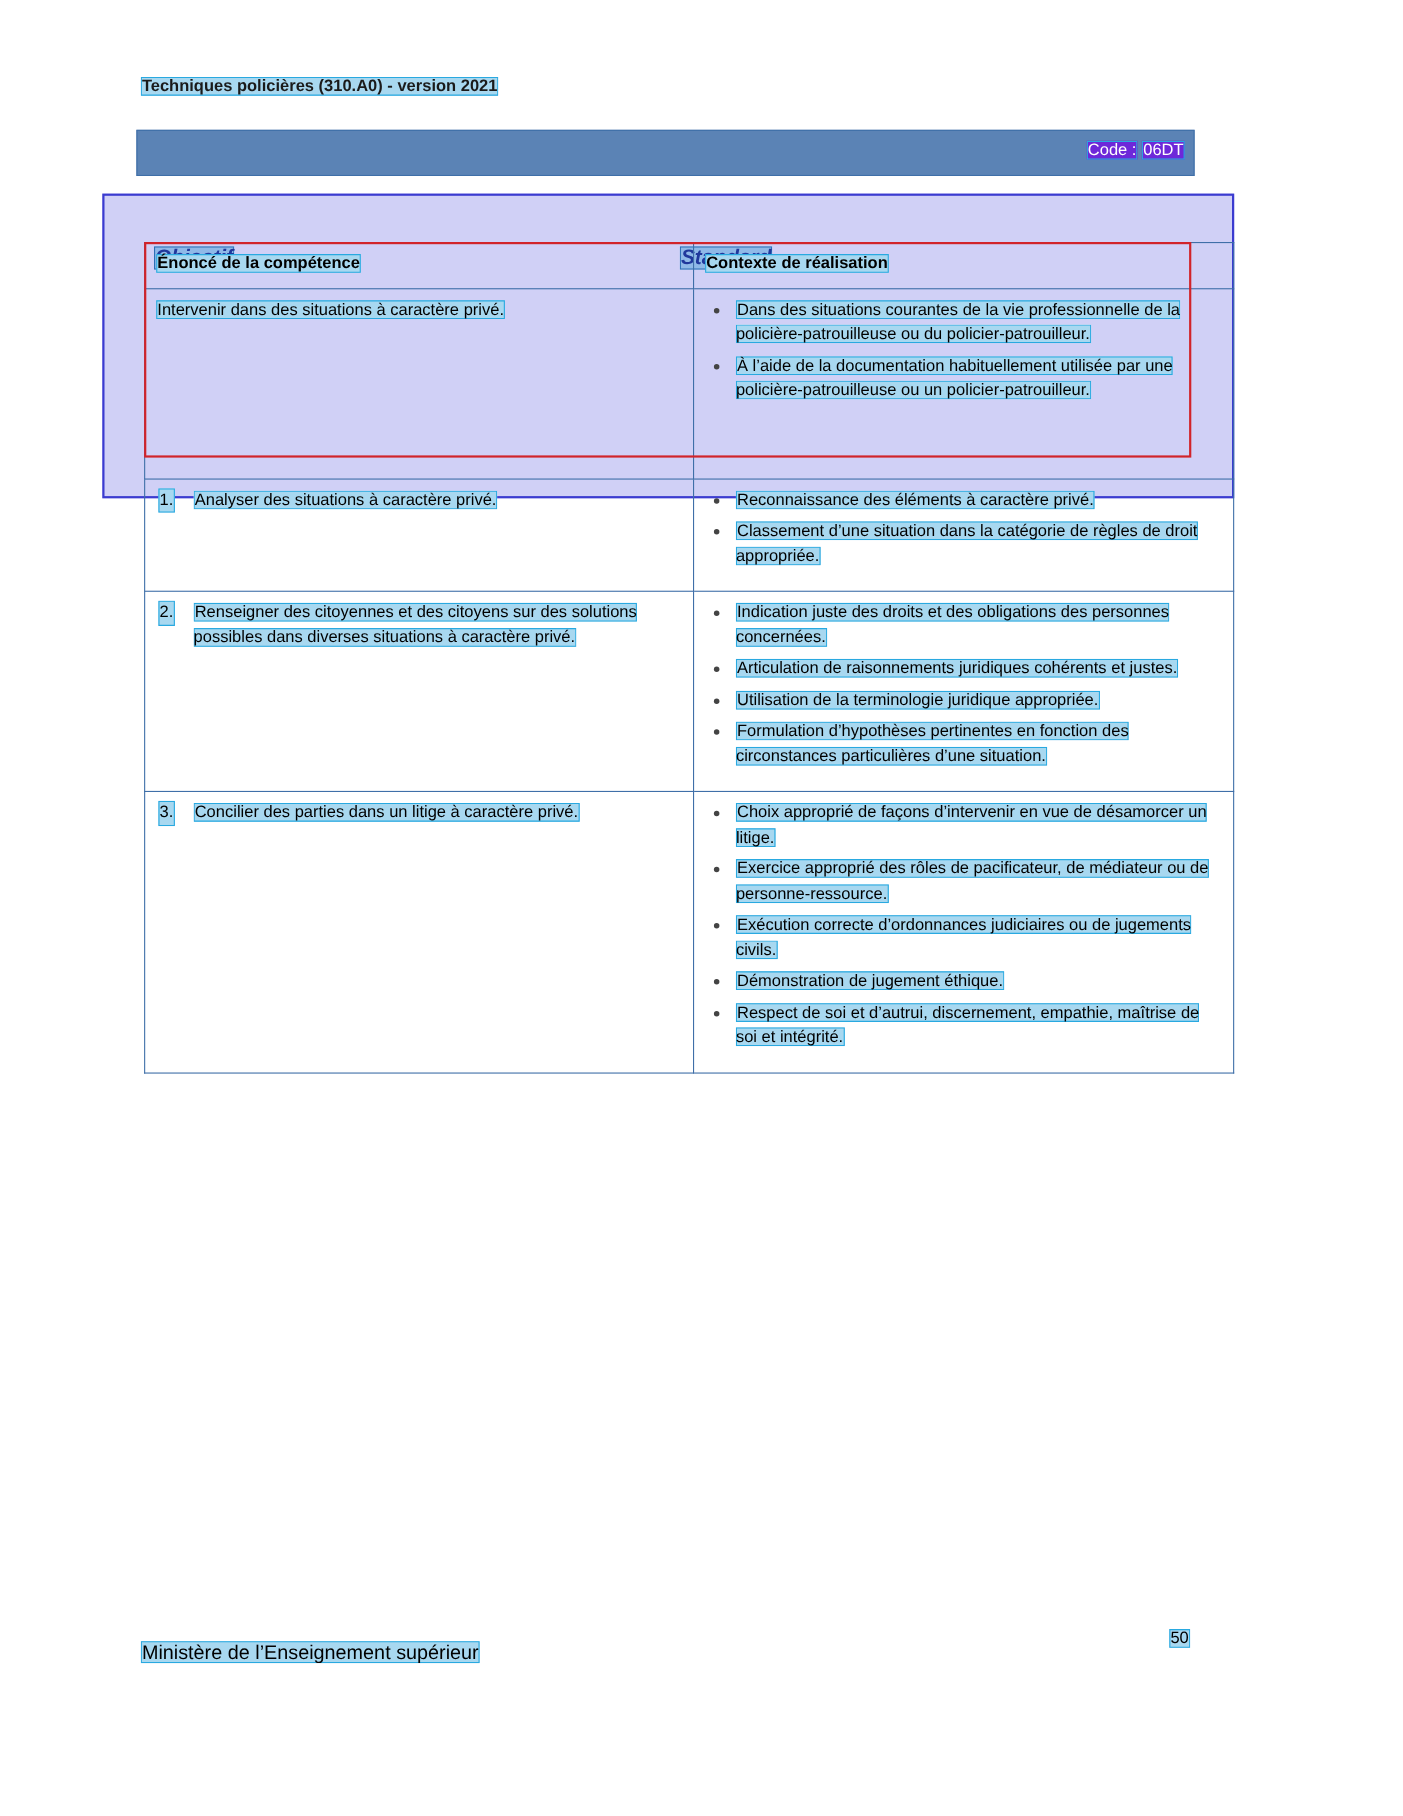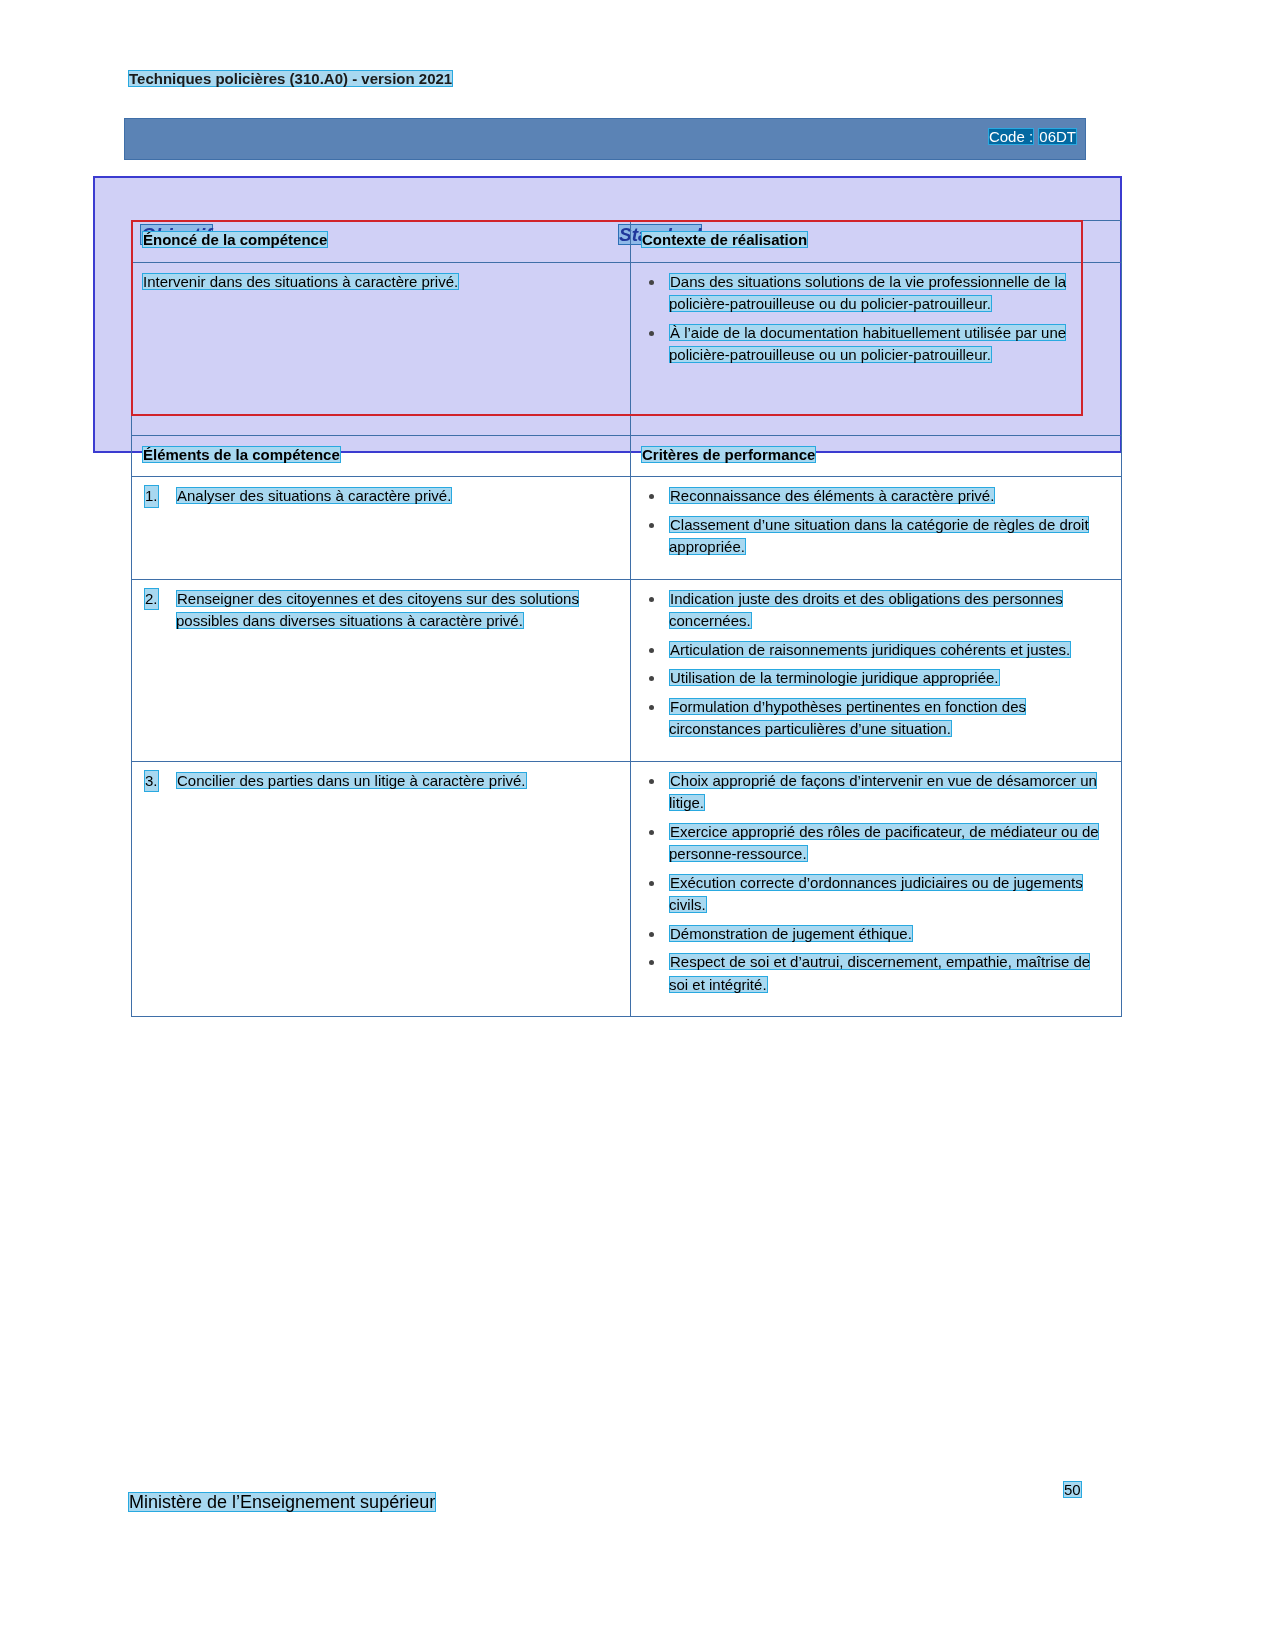--- a/index.html
+++ b/index.html
@@ -46,21 +46,21 @@
   }
   .code-bar .code-text {
     position: absolute;
     right: 8px;
     top: 9px;
     font-size: 15px;
     color: #ffffff;
     white-space: nowrap;
   }
   .code-bar .hl {
-    background: #0369a1;
+    background: #6d28d9;
     box-shadow: 0 0 0 1px #29a9e0 inset;
     color: #ffffff;
   }
 
   
   .selection-region {
     position: absolute;
     left: 93px;
     top: 176px;
     width: 1029px;
@@ -211,37 +211,29 @@
     </td>
   </tr>
 
   <tr>
     <td class="left" style="height:150px">
       <span class="hl">Intervenir dans des situations à caractère privé.</span>
     </td>
     <td class="right">
       <ul class="blist">
         <li>
-          <span class="hl">Dans des situations solutions de la vie professionnelle de la policière-patrouilleuse ou du policier-patrouilleur.</span>
+          <span class="hl">Dans des situations courantes de la vie professionnelle de la policière-patrouilleuse ou du policier-patrouilleur.</span>
         </li>
         <li>
           <span class="hl">À l’aide de la documentation habituellement utilisée par une policière-patrouilleuse ou un policier-patrouilleur.</span>
         </li>
       </ul>
     </td>
   </tr>
 
-  <tr>
-    <td class="left hdr-cell">
-      <span class="hl">Éléments de la compétence</span>
-    </td>
-    <td class="right hdr-cell">
-      <span class="hl">Critères de performance</span>
-    </td>
-  </tr>
 
   <tr>
     <td class="left">
       <div class="numitem">
         <span class="num hl">1.</span>
         <span class="hl">Analyser des situations à caractère privé.</span>
       </div>
     </td>
     <td class="right">
       <ul class="blist">

